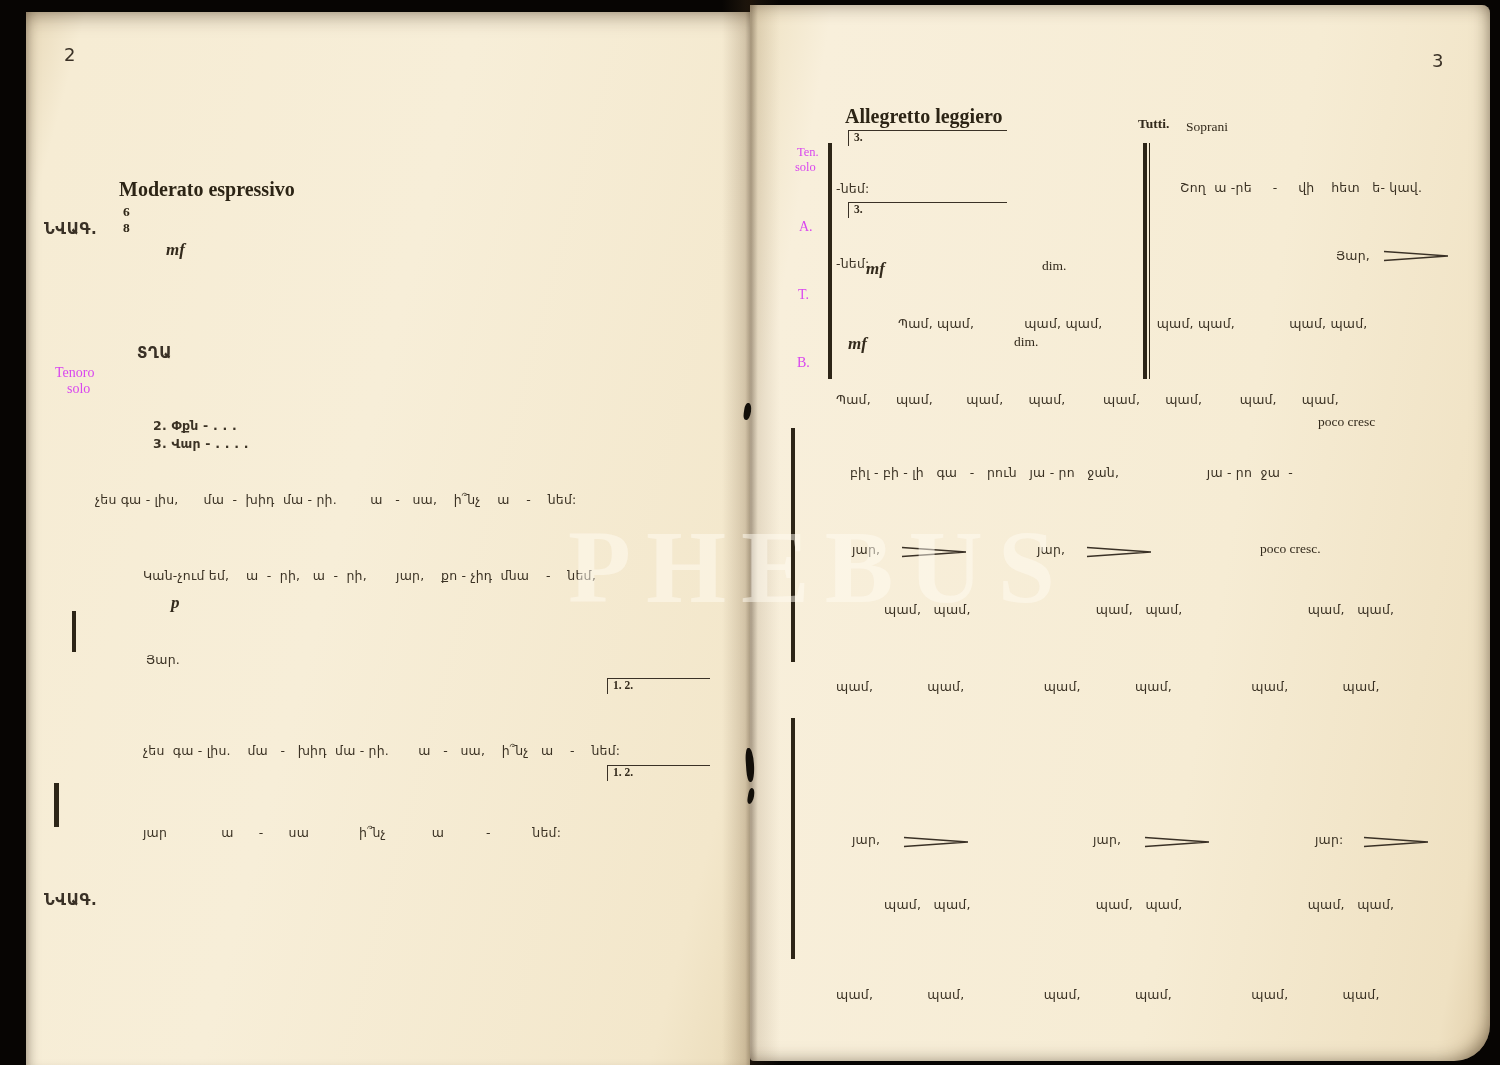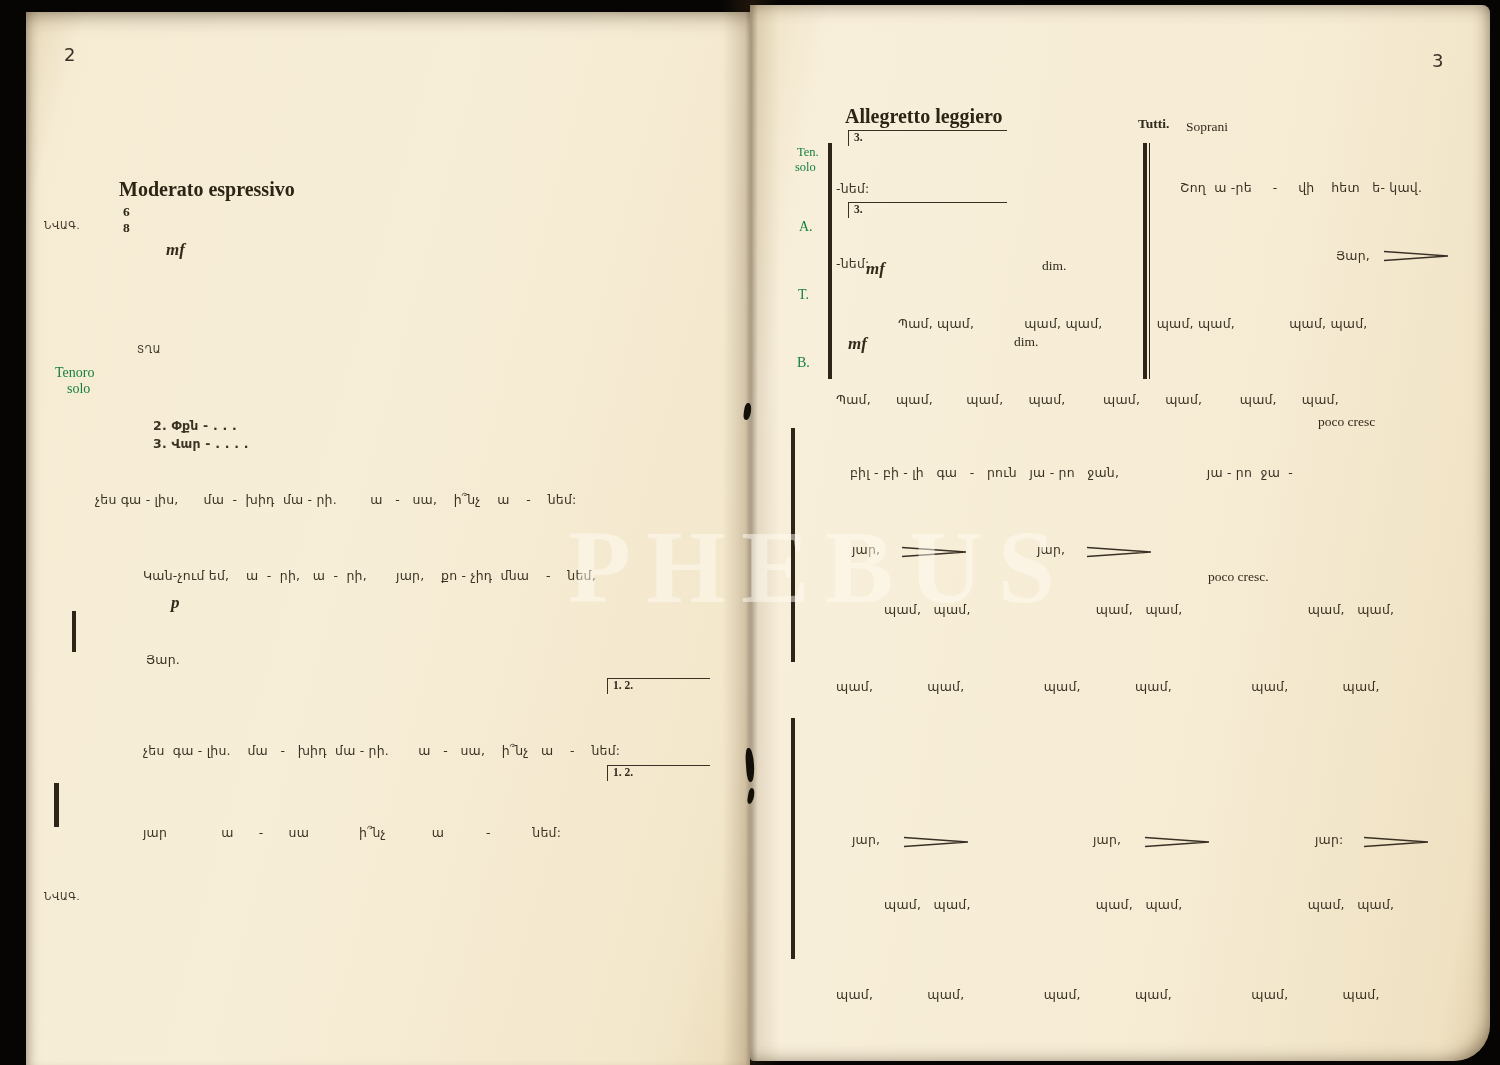--- a/index.html
+++ b/index.html
@@ -12,22 +12,22 @@
   .page-right{left:750px;top:5px;width:740px;height:1056px;border-radius:0 8px 36px 4px;
     background:linear-gradient(100deg,#eee1c2 0%,#f8efdb 9%,#f6ecd4 62%,#efe1c2 94%,#e0cda9 100%);
     box-shadow:inset 0 14px 18px -14px rgba(60,40,20,.45), inset -12px -10px 18px -12px rgba(50,32,12,.55);}
   .gutter{position:absolute;left:722px;top:0;width:58px;height:1065px;pointer-events:none;
     background:linear-gradient(to right,rgba(110,82,48,0) 0%,rgba(100,72,40,.22) 40%,rgba(62,42,20,.4) 50%,rgba(110,82,48,.14) 62%,rgba(110,82,48,0) 100%);}
   .tear{position:absolute;background:#130f09;border-radius:45% 55% 60% 40%;}
   .vbar{position:absolute;background:#2d2517;}
   .volta{position:absolute;height:15px;border-top:1.3px solid #3a3126;border-left:1.3px solid #3a3126;
          font-family:"Liberation Serif",serif;font-size:11.5px;font-weight:bold;color:#332a1c;padding-left:5px;line-height:13px;}
   .lyr{position:absolute;white-space:pre;font-size:12.5px;letter-spacing:.2px;color:#3b3224;}
-  .smallcap{position:absolute;font-size:10px;font-weight:normal;letter-spacing:.6px;color:#3a3126;}
-  .voicelbl{position:absolute;font-family:"Liberation Serif",serif;font-size:14px;color:#15803d;}
+  .smallcap{position:absolute;font-size:15px;font-weight:bold;letter-spacing:.6px;color:#3a3126;}
+  .voicelbl{position:absolute;font-family:"Liberation Serif",serif;font-size:14px;color:#d946ef;}
   .dyn{position:absolute;font-family:"Liberation Serif",serif;font-style:italic;font-weight:bold;font-size:17px;color:#332a1c;}
   .expr{position:absolute;font-family:"Liberation Serif",serif;font-size:13.5px;color:#332a1c;}
   .tempo{position:absolute;font-family:"Liberation Serif",serif;font-weight:bold;font-size:20px;color:#2c2415;}
   .pagenum{position:absolute;font-size:18px;color:#3a3126;}
   .title{position:absolute;font-weight:bold;font-size:23px;letter-spacing:2.5px;text-align:center;color:#2c2413;}
   .tsig{position:absolute;font-family:"Liberation Serif",serif;font-weight:bold;font-size:13.5px;color:#2f2718;}
   .wm{position:absolute;font-family:"Liberation Serif",serif;font-weight:bold;font-size:103px;letter-spacing:15px;
       color:rgba(255,251,241,.5);pointer-events:none;z-index:50;}
   .hairpin{position:absolute;}
 </style>
@@ -94,21 +94,21 @@
   <div class="expr" style="left:1042px;top:258px;">dim.</div>
   <div class="lyr" style="left:898px;top:316px;">Պամ, պամ,            պամ, պամ,             պամ, պամ,             պամ, պամ,</div>
   <div class="dyn" style="left:848px;top:334px;">mf</div>
   <div class="expr" style="left:1014px;top:334px;">dim.</div>
   <div class="lyr" style="left:836px;top:392px;">Պամ,      պամ,        պամ,      պամ,         պամ,      պամ,         պամ,      պամ,</div>
   <div class="expr" style="left:1318px;top:414px;">poco cresc</div>
 
   <div class="lyr" style="left:850px;top:465px;">բիլ - բի - լի   գա   -   րուն   յա - րո   ջան,                     յա - րո  ջա  -</div>
   <div class="lyr" style="left:852px;top:542px;">յար,</div>
   <div class="lyr" style="left:1037px;top:542px;">յար,</div>
-  <div class="expr" style="left:1208px;top:541px;margin-top:28px;">poco cresc.</div>
+  <div class="expr" style="left:1260px;top:541px;">poco cresc.</div>
   <div class="lyr" style="left:884px;top:602px;">պամ,   պամ,                              պամ,   պամ,                              պամ,   պամ,</div>
   <div class="lyr" style="left:836px;top:679px;">պամ,             պամ,                   պամ,             պամ,                   պամ,             պամ,</div>
 
   <div class="lyr" style="left:852px;top:832px;">յար,</div>
   <div class="lyr" style="left:1093px;top:832px;">յար,</div>
   <div class="lyr" style="left:1315px;top:832px;">յար:</div>
   <div class="lyr" style="left:884px;top:897px;">պամ,   պամ,                              պամ,   պամ,                              պամ,   պամ,</div>
   <div class="lyr" style="left:836px;top:987px;">պամ,             պամ,                   պամ,             պամ,                   պամ,             պամ,</div>
 
   <svg class="hairpin" style="left:1382px;top:250px;" width="70" height="12" viewBox="0 0 70 12">

